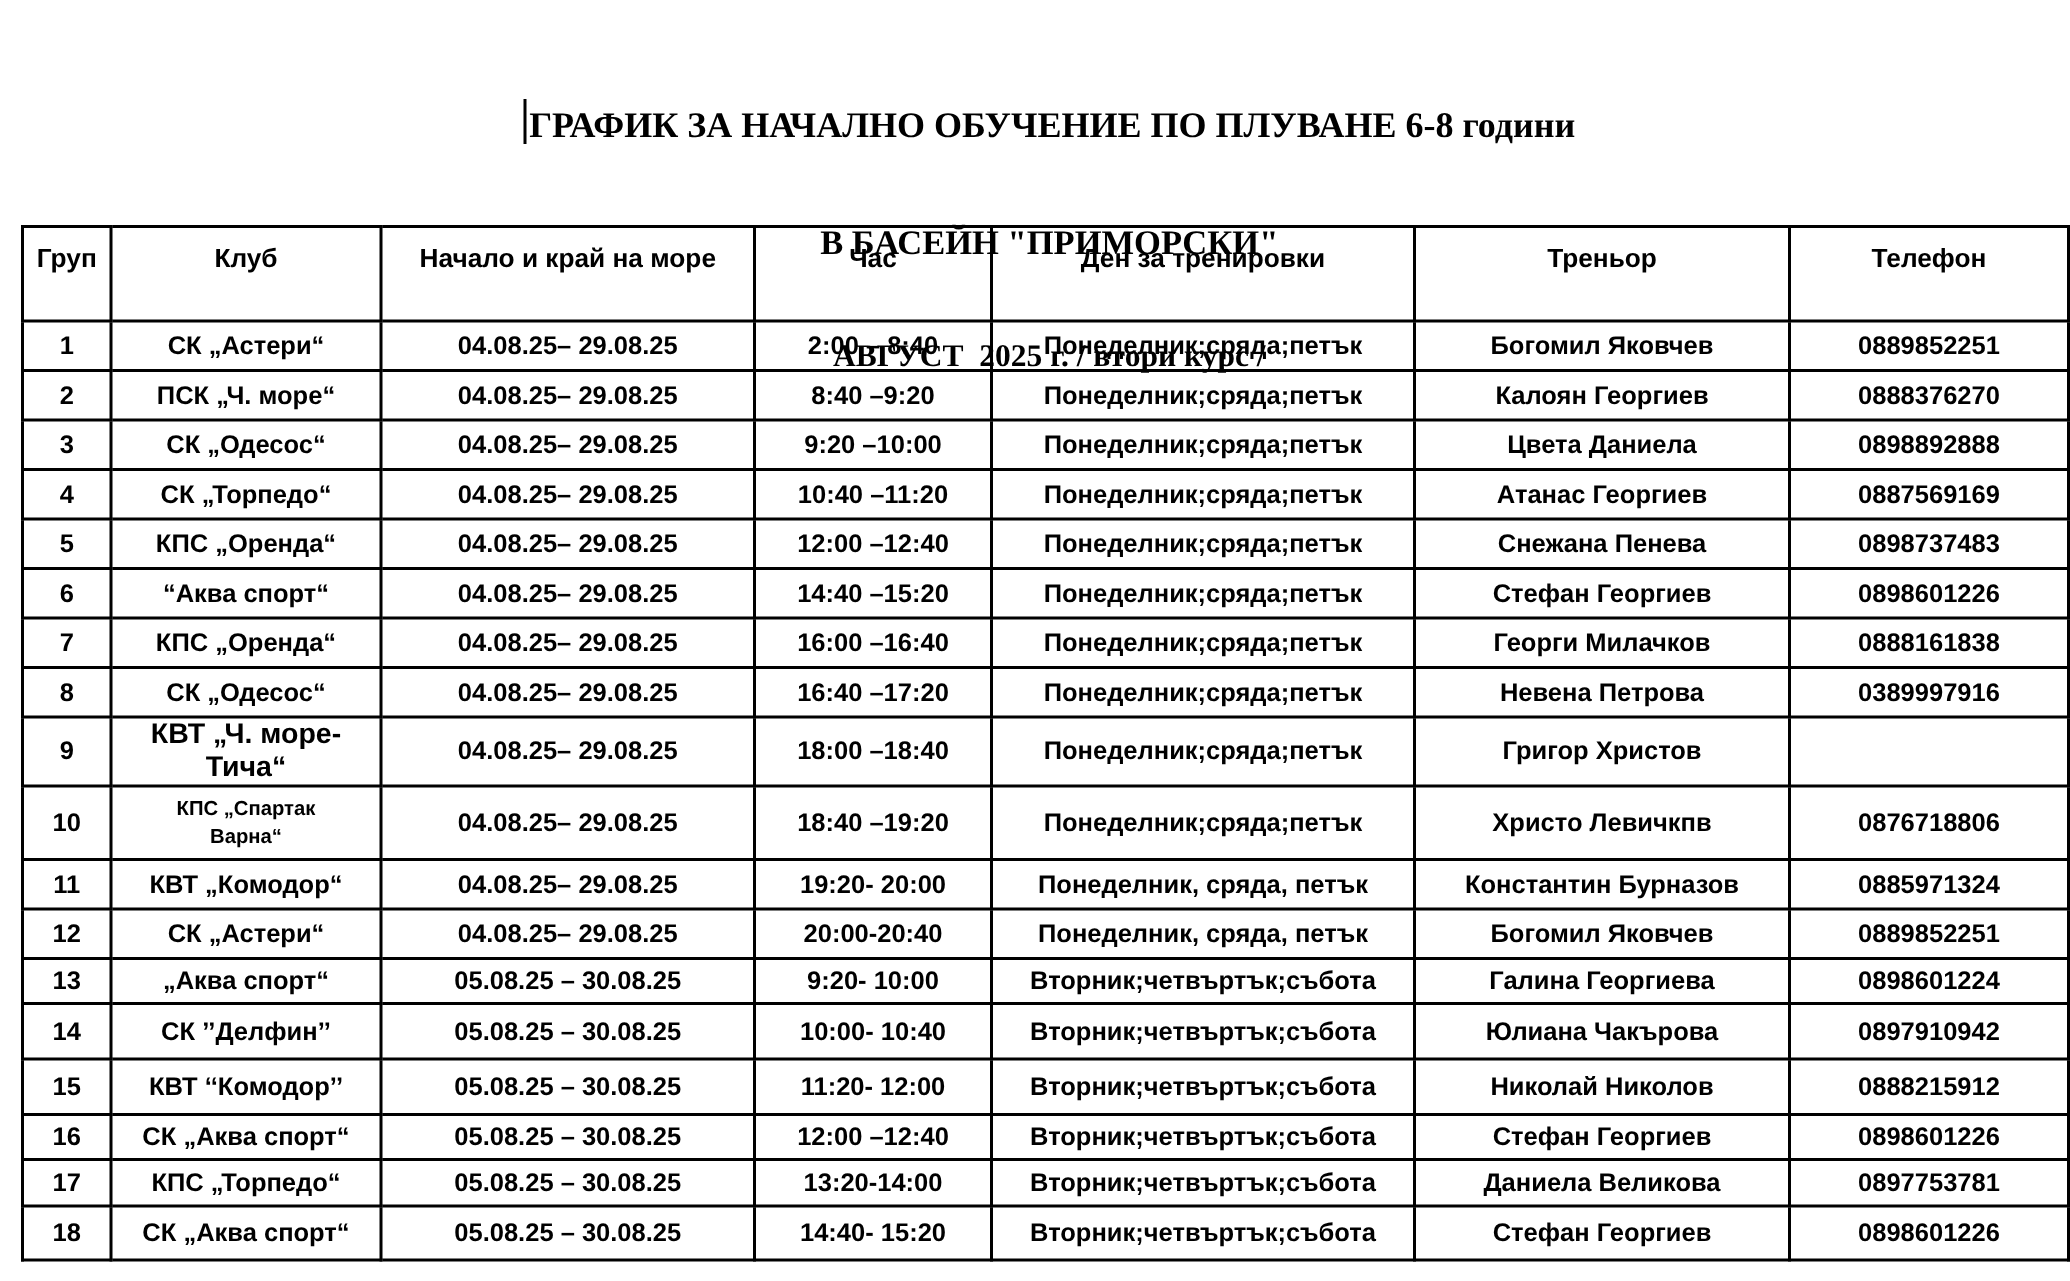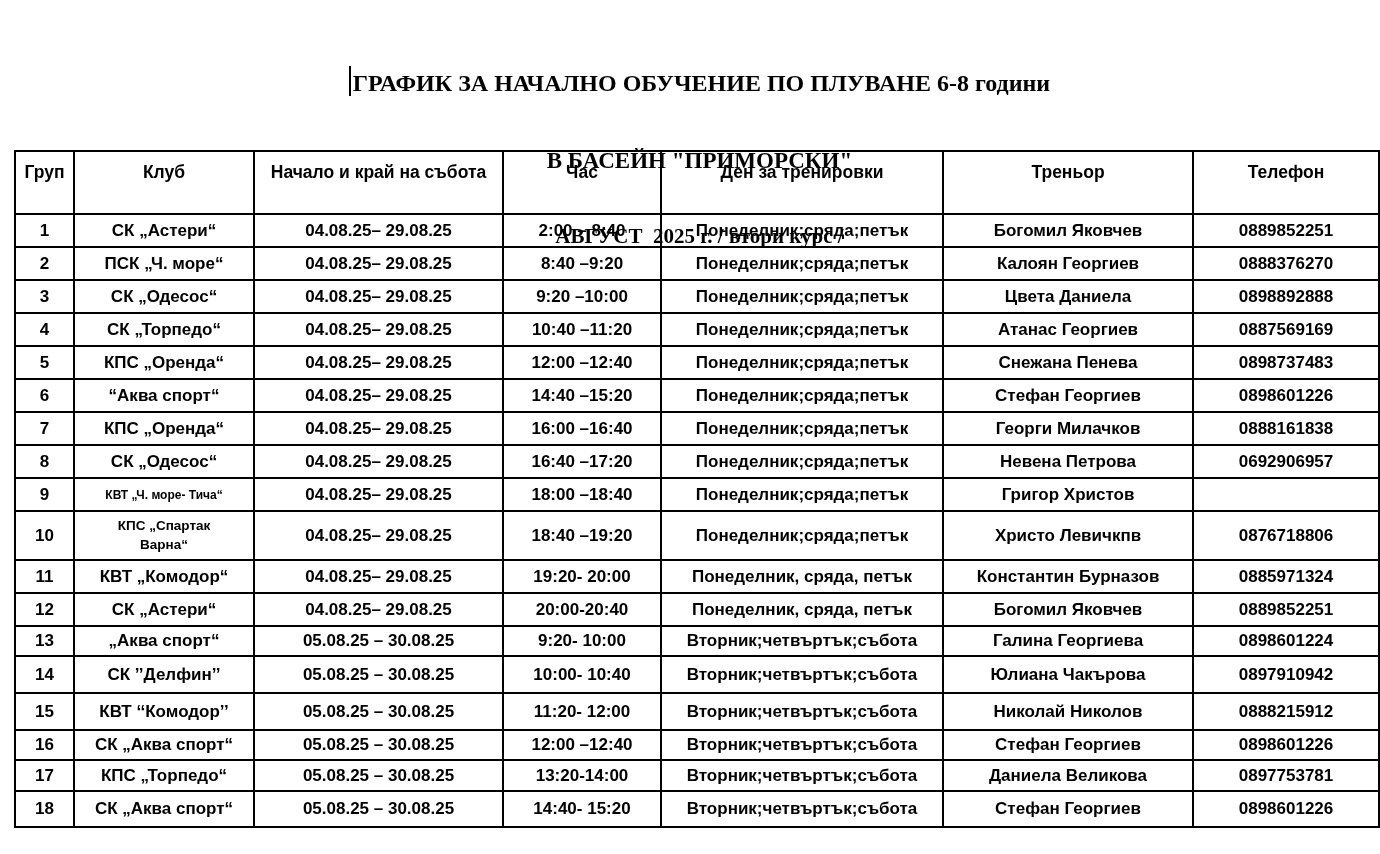--- a/index.html
+++ b/index.html
@@ -82,21 +82,21 @@
   .schedule tbody tr:nth-child(16) { height: 30px; }
   .schedule tbody tr:nth-child(17) { height: 31px; }
   .schedule tbody tr:nth-child(18) { height: 36px; margin-top: 31px; }
 
   
   .days-cell {
     text-align: left;
     padding-left: 3px;
   }
   
-  .schedule tbody tr:nth-child(9)  .club-cell { font-size: 12px; }
+  .schedule tbody tr:nth-child(9)  .club-cell { font-size: 19px; }
   .schedule tbody tr:nth-child(10) .club-cell { font-size: 13.5px; line-height: 1.35; }
   .schedule tbody tr:nth-child(10) .club-cell span {
     display: inline-block;
     max-width: 118px; 
   }
   .club-cell span { display: inline-block; }
 </style>
 </head>
 <body>
 
@@ -115,21 +115,21 @@
         <col class="col-dates">
         <col class="col-time">
       <col class="col-days">
         <col class="col-trainer">
         <col class="col-phone">
     </colgroup>
     <thead>
       <tr>
         <th>Груп</th>
         <th>Клуб</th>
-        <th>Начало и край на събота</th>
+        <th>Начало и край на море</th>
         <th>Час</th>
         <th>Ден за тренировки</th>
         <th>Треньор</th>
         <th>Телефон</th>
       </tr>
     </thead>
     <tbody>
         <tr>
     <td class="group-cell">1</td>
     <td class="club-cell"><span>СК „Астери“</span></td>
@@ -193,21 +193,21 @@
     <td class="trainer-cell">Георги Милачков</td>
     <td class="phone-cell">0888161838</td>
   </tr>
         <tr>
     <td class="group-cell">8</td>
     <td class="club-cell"><span>СК „Одесос“</span></td>
     <td class="dates-cell">04.08.25– 29.08.25</td>
     <td class="time-cell">16:40 –17:20</td>
     <td class="days-cell">Понеделник;сряда;петък</td>
     <td class="trainer-cell">Невена Петрова</td>
-    <td class="phone-cell">0692906957</td>
+    <td class="phone-cell">0389997916</td>
   </tr>
         <tr>
     <td class="group-cell">9</td>
     <td class="club-cell"><span>КВТ „Ч. море- Тича“</span></td>
     <td class="dates-cell">04.08.25– 29.08.25</td>
     <td class="time-cell">18:00 –18:40</td>
     <td class="days-cell">Понеделник;сряда;петък</td>
     <td class="trainer-cell">Григор Христов</td>
     <td class="phone-cell"></td>
   </tr>

